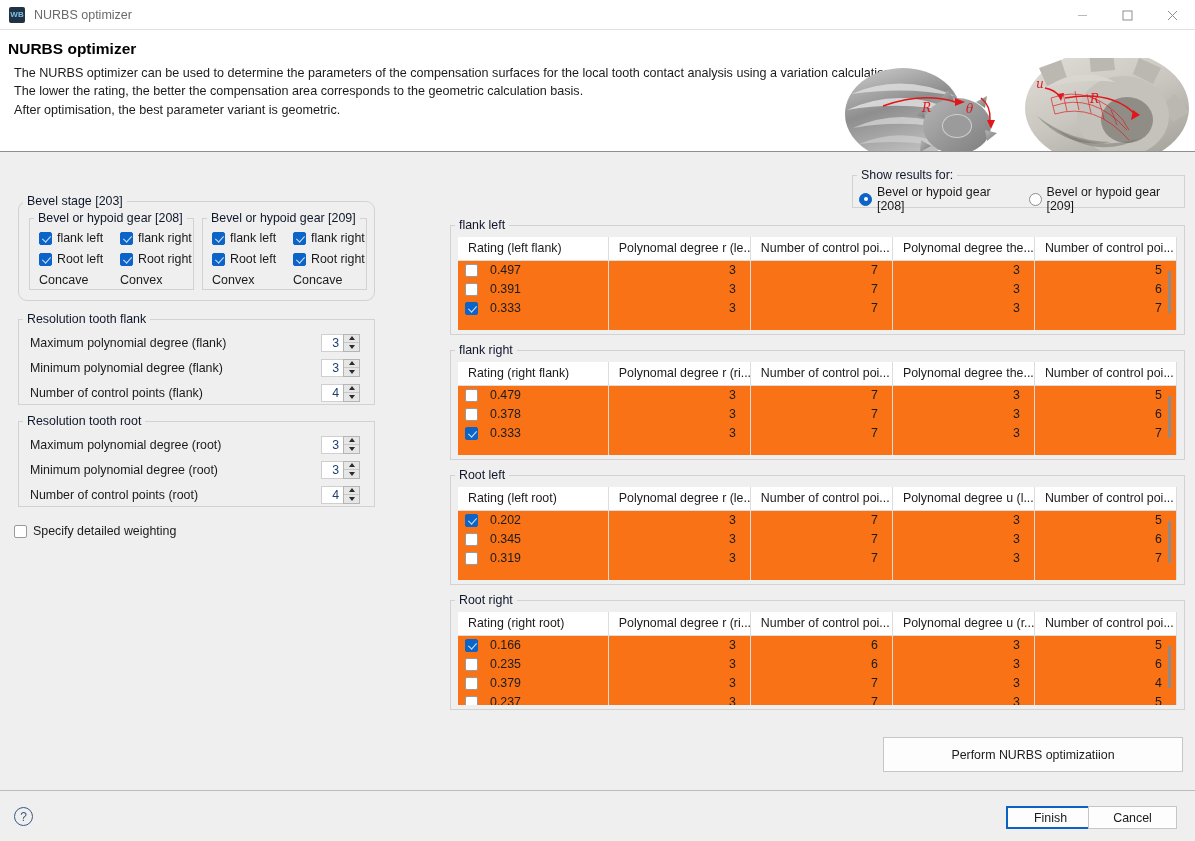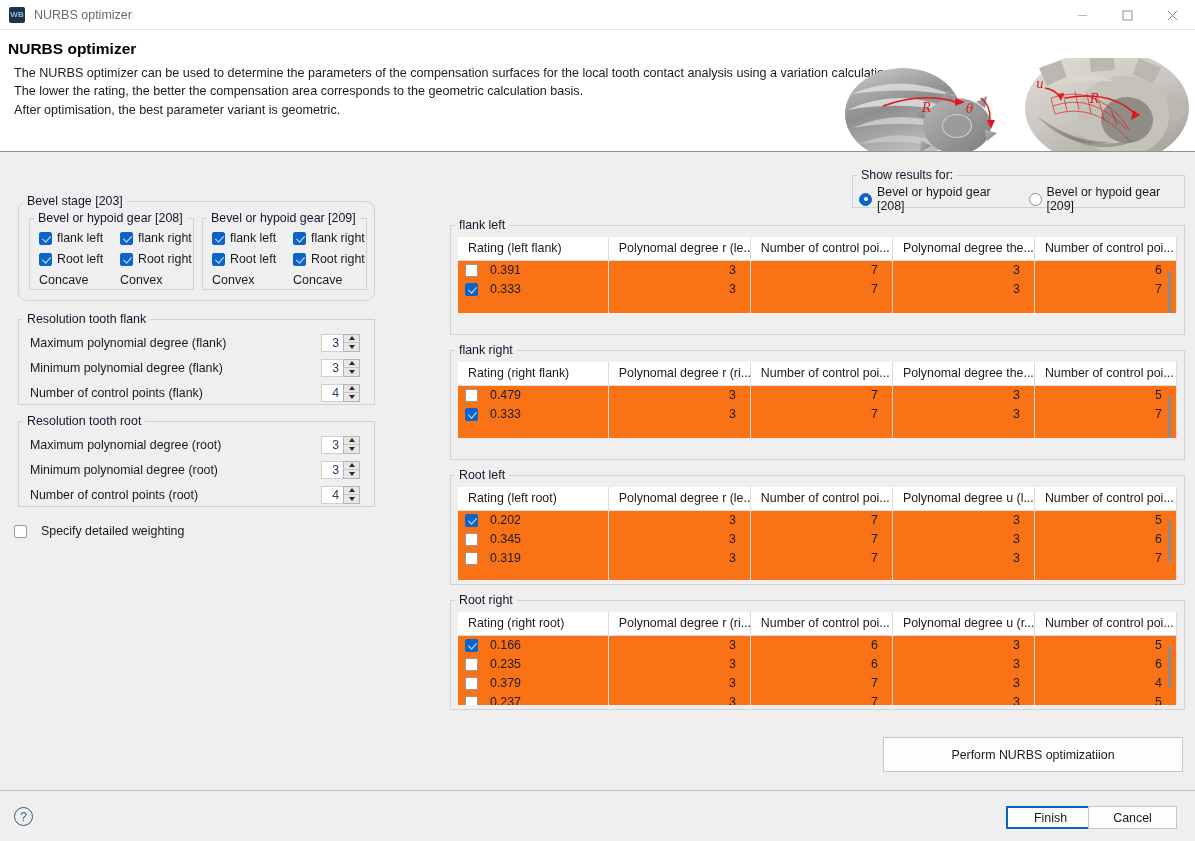--- a/index.html
+++ b/index.html
@@ -395,21 +395,21 @@
               </span>
             <span>
                 <i class="tri-dn"></i>
               </span>
           </span>
         </span>
       </div>
     </div>
   </div>
 
-  <div class="cbrow" style="position:absolute; left:14px; top:371px; gap:14px;">
+  <div class="cbrow" style="position:absolute; left:14px; top:371px; gap:6px;">
     <span class="cb"></span>
     <span class="lbl">Specify detailed weighting</span>
   </div>
 
   <div class="gb" style="left:852px; top:22px; width:333px; height:33px;">
     <span class="gb-title">Show results for:</span>
     <div style="display:flex; align-items:center; gap:14px; padding:9px 0 0 6px;">
       <div class="cbrow" style="gap:5px;">
         <span class="rb on"></span>
         <span class="lbl">Bevel or hypoid gear [208]</span>
@@ -439,20 +439,32 @@
           <th>Number of control poi...</th>
           <th>Polynomal degree the...</th>
           <th>Number of control poi...</th>
         </tr>
           </thead>
         <tbody>
           <tr>
               <td class="first">
                 <span class="cellflex">
                   <span class="cb"></span>
+                  <span>0.497</span>
+                </span>
+              </td>
+            <td class="num">3</td>
+            <td class="num">7</td>
+            <td class="num">3</td>
+            <td class="num">5</td>
+            </tr>
+          <tr>
+              <td class="first">
+                <span class="cellflex">
+                  <span class="cb"></span>
                   <span>0.391</span>
                 </span>
               </td>
             <td class="num">3</td>
             <td class="num">7</td>
             <td class="num">3</td>
             <td class="num">6</td>
             </tr>
           <tr>
               <td class="first">
@@ -510,20 +522,32 @@
                 </span>
               </td>
             <td class="num">3</td>
             <td class="num">7</td>
             <td class="num">3</td>
             <td class="num">5</td>
             </tr>
           <tr>
               <td class="first">
                 <span class="cellflex">
+                  <span class="cb"></span>
+                  <span>0.378</span>
+                </span>
+              </td>
+            <td class="num">3</td>
+            <td class="num">7</td>
+            <td class="num">3</td>
+            <td class="num">6</td>
+            </tr>
+          <tr>
+              <td class="first">
+                <span class="cellflex">
                   <span class="cb on"></span>
                   <span>0.333</span>
                 </span>
               </td>
             <td class="num">3</td>
             <td class="num">7</td>
             <td class="num">3</td>
             <td class="num">7</td>
             </tr>
           <tr class="pad">

